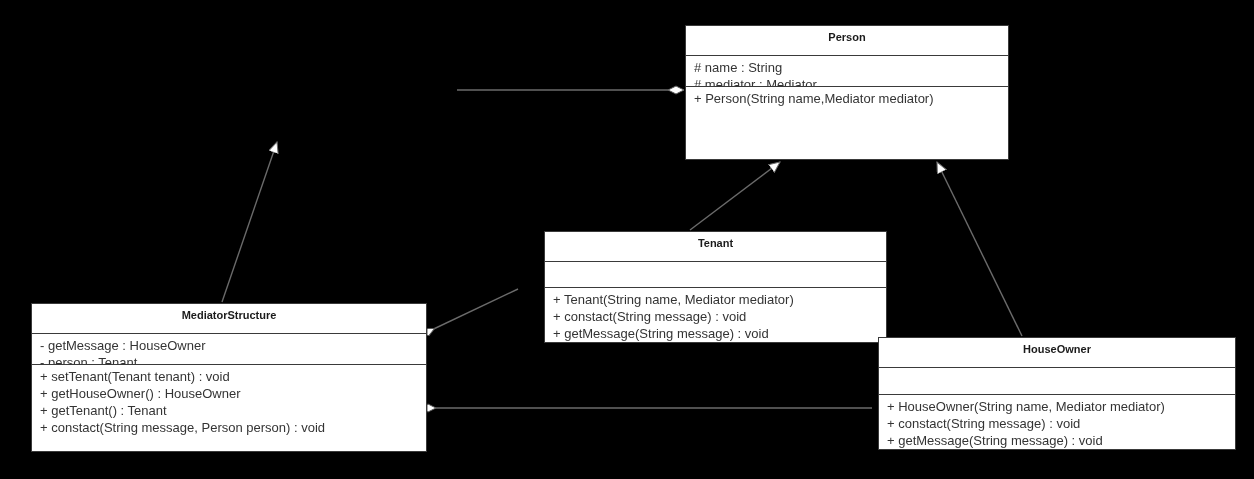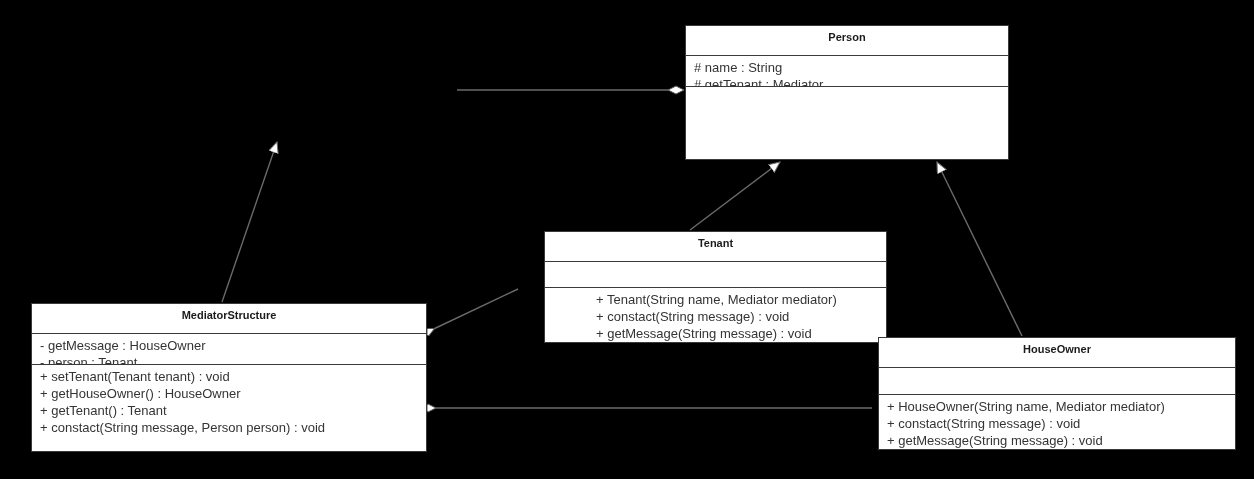--- a/index.html
+++ b/index.html
@@ -91,31 +91,34 @@
 
     <line x1="421" y1="408" x2="872" y2="408" stroke="#6b6b6b" stroke-width="1.4" marker-start="url(#hollowDiamondStart)"></line>
   </svg>
 
 
   <div class="uml-class" style="left:685px; top:25px; width:324px; height:135px;">
     <div class="cls-name">Person</div>
     <div class="divider"></div>
     <div class="compartment" style="height:30px;">
       <div class="member"># name : String</div>
-      <div class="member"># getTenant : Mediator</div>
+      <div class="member"># mediator : Mediator</div>
     </div>
     <div class="divider"></div>
+    <div class="compartment" style="height:74px;">
+      <div class="member">+ Person(String name,Mediator mediator)</div>
+    </div>
   </div>
 
   <div class="uml-class" style="left:544px; top:231px; width:343px; height:112px;">
     <div class="cls-name">Tenant</div>
     <div class="divider"></div>
     <div class="compartment empty" style="height:25px;"></div>
     <div class="divider"></div>
-    <div class="compartment" style="height:60px;margin-left:43px;">
+    <div class="compartment" style="height:60px;">
       <div class="member">+ Tenant(String name, Mediator mediator)</div>
       <div class="member">+ constact(String message) : void</div>
       <div class="member">+ getMessage(String message) : void</div>
     </div>
   </div>
 
   <div class="uml-class" style="left:25px; top:303px; width:396px; height:149px;margin-left:6px;">
     <div class="cls-name">MediatorStructure</div>
     <div class="divider"></div>
     <div class="compartment" style="height:30px;">

